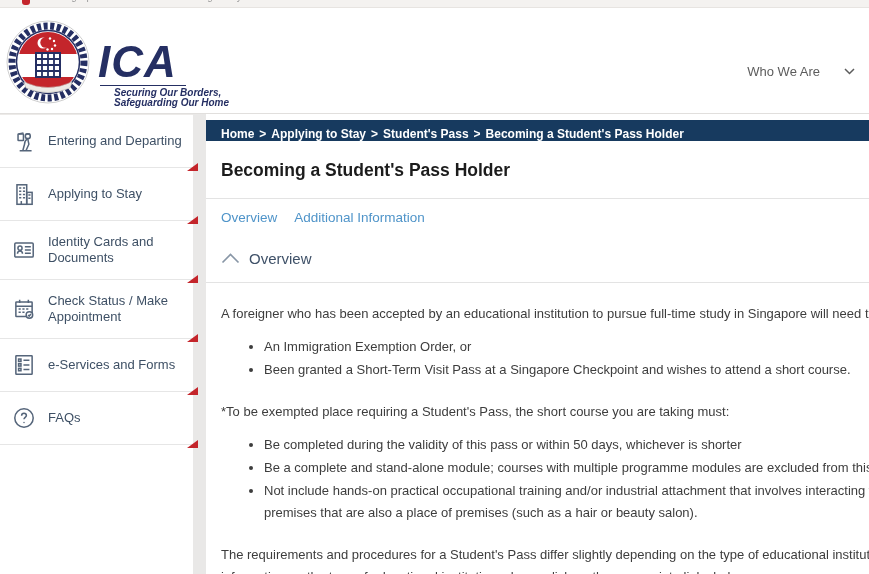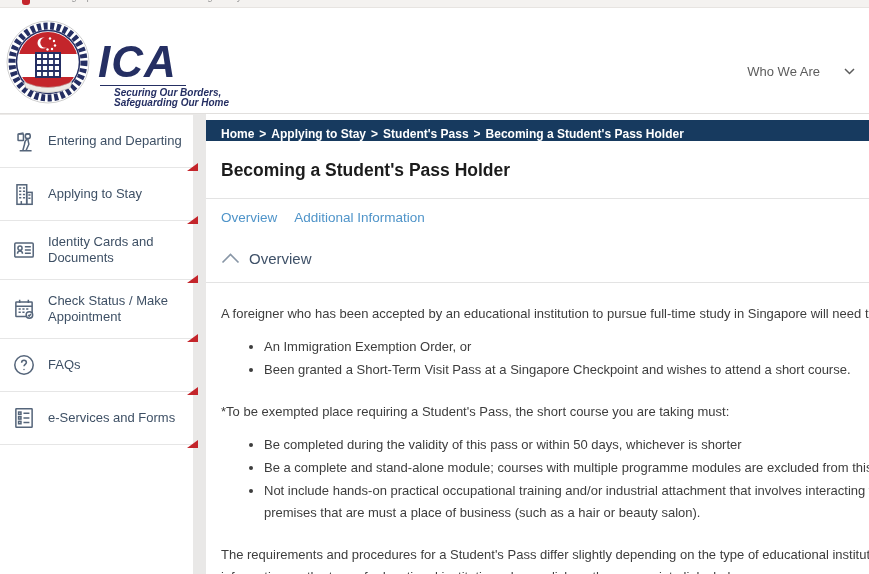--- a/index.html
+++ b/index.html
@@ -159,40 +159,40 @@
             <path d="M15.8 17.5 l1 1 l1.6-1.8"></path>
           </svg>
         </span>
         <span class="lbl">Check Status / Make Appointment</span>
         <span class="expand-tri"></span>
       </div>
 
       <div class="side-item">
         <span class="ico">
           <svg width="26" height="26" viewBox="0 0 24 24" fill="none" stroke="#55657a" stroke-width="1.4">
-            <circle cx="12" cy="12" r="8.5"></circle>
-            <path d="M9.8 10 c0-1.4 1-2.3 2.2-2.3 s2.2 0.9 2.2 2.1 c0 1.6-2.2 1.8-2.2 3.4"></path>
-            <circle cx="12" cy="16.2" r="0.7" fill="#55657a" stroke="none"></circle>
-          </svg>
-        </span>
-        <span class="lbl">FAQs</span>
-        <span class="expand-tri"></span>
-      </div>
-
-      <div class="side-item">
-        <span class="ico">
-          <svg width="26" height="26" viewBox="0 0 24 24" fill="none" stroke="#55657a" stroke-width="1.4">
             <rect x="4.5" y="3.5" width="15" height="17" rx="0.5"></rect>
             <rect x="7" y="6.5" width="2.2" height="2.2"></rect>
             <rect x="7" y="10.8" width="2.2" height="2.2"></rect>
             <rect x="7" y="15.1" width="2.2" height="2.2"></rect>
             <path d="M11.5 7.6h5.5 M11.5 11.9h5.5 M11.5 16.2h5.5"></path>
           </svg>
         </span>
         <span class="lbl">e-Services and Forms</span>
+        <span class="expand-tri"></span>
+      </div>
+
+      <div class="side-item">
+        <span class="ico">
+          <svg width="26" height="26" viewBox="0 0 24 24" fill="none" stroke="#55657a" stroke-width="1.4">
+            <circle cx="12" cy="12" r="8.5"></circle>
+            <path d="M9.8 10 c0-1.4 1-2.3 2.2-2.3 s2.2 0.9 2.2 2.1 c0 1.6-2.2 1.8-2.2 3.4"></path>
+            <circle cx="12" cy="16.2" r="0.7" fill="#55657a" stroke="none"></circle>
+          </svg>
+        </span>
+        <span class="lbl">FAQs</span>
         <span class="expand-tri"></span>
       </div>
 
     </div>
 
     <div class="gutter"></div>
 
     <div class="content">
 
       <div class="breadcrumb">
@@ -234,21 +234,21 @@
 
         <p class="para">*To be exempted place requiring a Student's Pass, the short course you are taking must:</p>
 
         <ul>
           <li>Be completed during the validity of this pass or within 50 days, whichever is shorter</li>
           <li>
               <span class="clip">Be a complete and stand-alone module; courses with multiple programme modules are excluded from this</span>
             </li>
           <li>
             <span class="clip">Not include hands-on practical occupational training and/or industrial attachment that involves interacting with</span>
-            <span class="clip">premises that are must a place of business (such as a hair or beauty salon).</span>
+            <span class="clip">premises that are also a place of premises (such as a hair or beauty salon).</span>
           </li>
         </ul>
 
         <p class="para">
           <span class="clip">The requirements and procedures for a Student's Pass differ slightly depending on the type of educational institution. For more</span>
           <span class="clip">information on the type of educational institution, please click on the appropriate links below.</span>
         </p>
 
       </div>
     </div>

